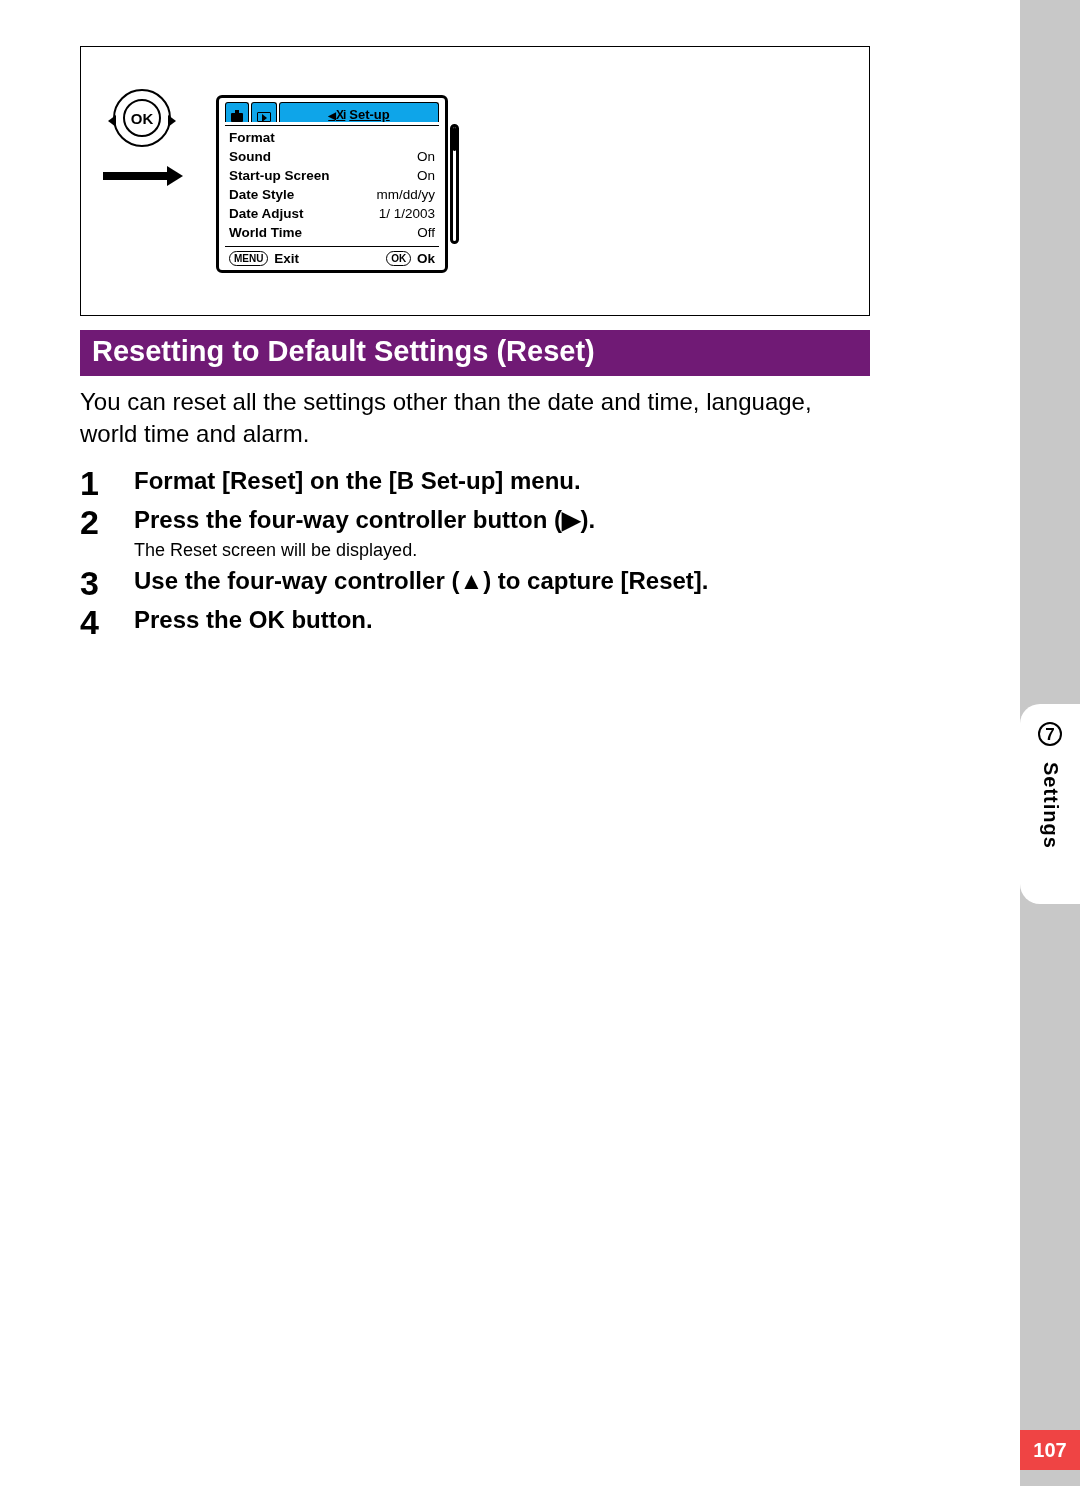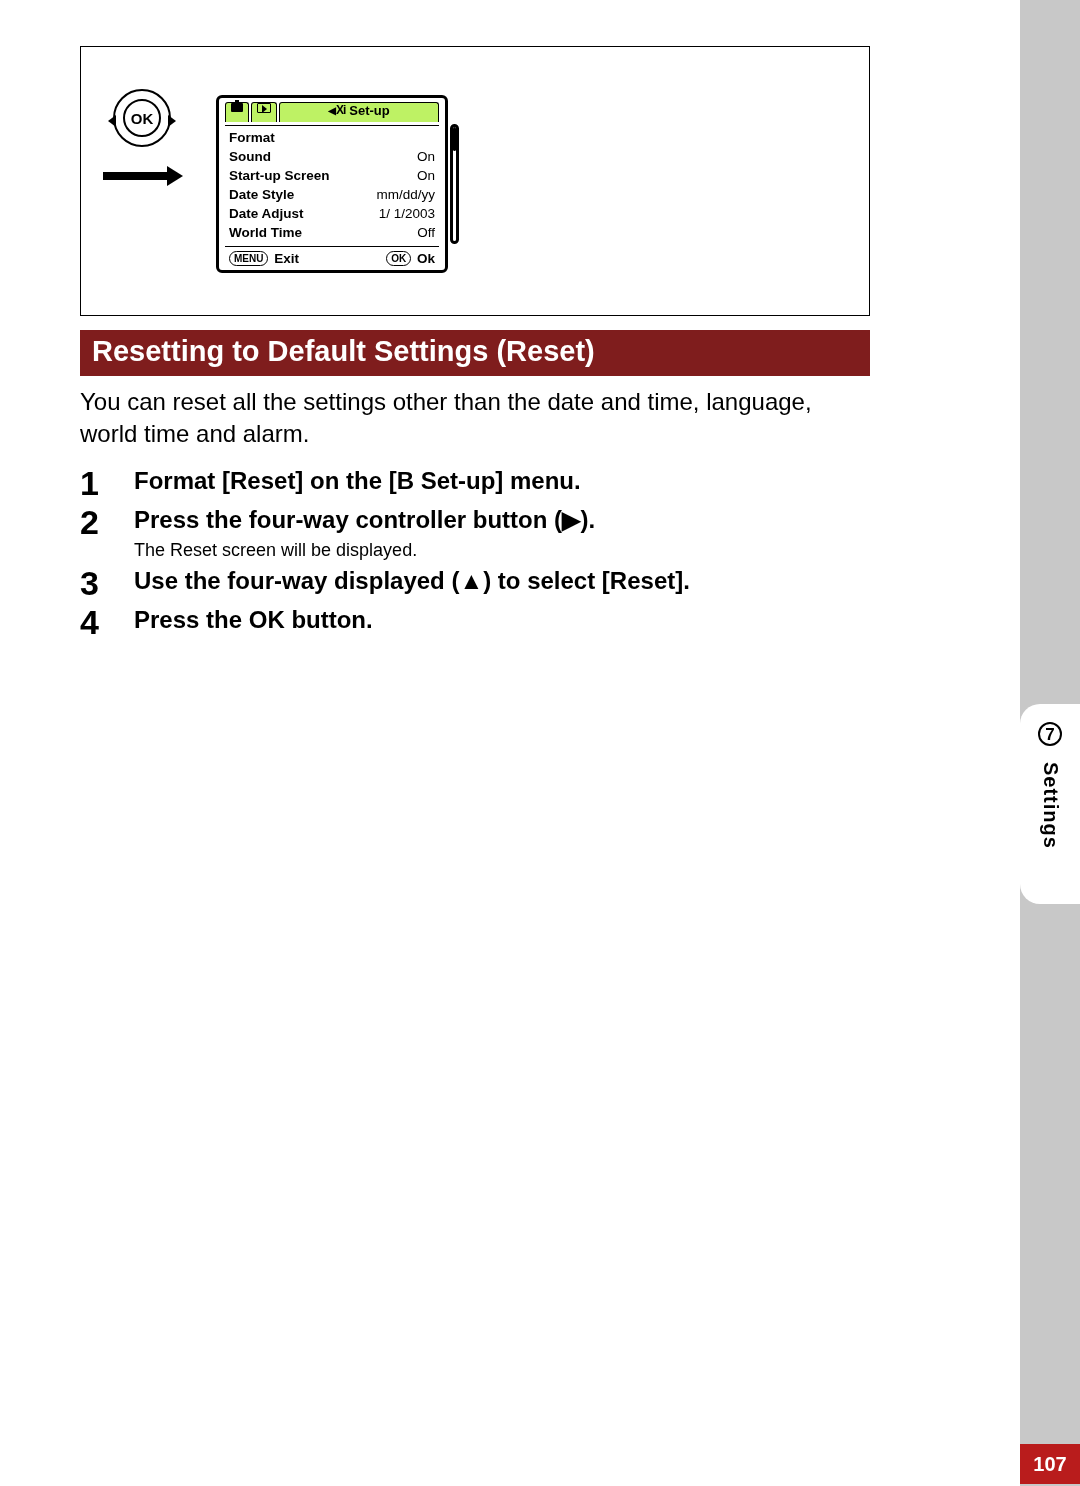--- a/index.html
+++ b/index.html
@@ -49,24 +49,24 @@
   }
   .tab-label {
     font-weight: bold;
     font-size: 20px;
     writing-mode: vertical-rl;
     letter-spacing: 1px;
   }
   .pagenum-box {
     position: absolute;
     right: 0;
-    bottom: 2px;
+    bottom: 16px;
     width: 60px;
     height: 40px;
-    background: #b91c1c;
+    background: #ef4444;
     color: #fff;
     text-align: center;
     line-height: 40px;
     font-weight: bold;
     font-size: 20px;
   }
 
   .content {
     position: absolute;
     left: 80px;
@@ -136,29 +136,30 @@
   }
   .lcd-inner { padding: 4px 6px 4px 6px; position: relative; }
   .tab-row {
     display: flex;
     align-items: stretch;
     height: 20px;
     margin-bottom: 3px;
     gap: 2px;
   }
   .ttab {
-    display: flex; align-items: flex-start; justify-content: center;
+    display: flex; align-items: flex-end; justify-content: center;
     border: 1.4px solid #000;
     border-top-left-radius: 3px;
     border-top-right-radius: 3px;
     border-bottom: none;
     font-size: 11px;
     padding: 0 5px;
     height: 20px;
-    background: #bef264;
+    background: #0ea5e9;
+    text-decoration: underline;
   }
   .ttab .cam { width: 12px; height: 9px; background: #fff; border-radius: 1px; position: relative; }
   .ttab .cam::after { content:''; position:absolute; left:4px; top:-3px; width:4px; height:3px; background:#fff; }
   .ttab.t1 .cam { background:#000; } .ttab.t1 .cam::after { background:#000; }
   .ttab .play {
     width: 14px; height: 10px; border:1.2px solid #000; border-radius:1px; position:relative;
   }
   .ttab .play::after {
     content:''; position:absolute; left:4px; top:1px;
     border-top:4px solid transparent; border-bottom:4px solid transparent; border-left:5px solid #000;
@@ -211,21 +212,21 @@
     position: absolute;
     left: 0; top: 0;
     width: 100%; height: 24px;
     background: #000;
     border-radius: 2px;
   }
 
   
   .section-head {
     margin-top: 14px;
-    background: #7f1d1d;
+    background: #701a75;
     color: #fff;
     font-family: Arial, Helvetica, sans-serif;
     font-weight: bold;
     font-size: 29px;
     padding: 6px 12px 8px;
     line-height: 1.1;
     width: 100%;
   }
 
   .intro {
@@ -365,21 +366,21 @@
       <div class="num">2</div>
       <div class="body">
         <div class="title">Press the four-way controller button (▶).</div>
         <div class="desc">The Reset screen will be displayed.</div>
       </div>
     </div>
 
     <div class="step">
       <div class="num">3</div>
       <div class="body">
-        <div class="title">Use the four-way displayed (▲) to select [Reset].</div>
+        <div class="title">Use the four-way controller (▲) to capture [Reset].</div>
       </div>
     </div>
 
     <div class="step">
       <div class="num">4</div>
       <div class="body">
         <div class="title">Press the OK button.</div>
       </div>
     </div>
 

